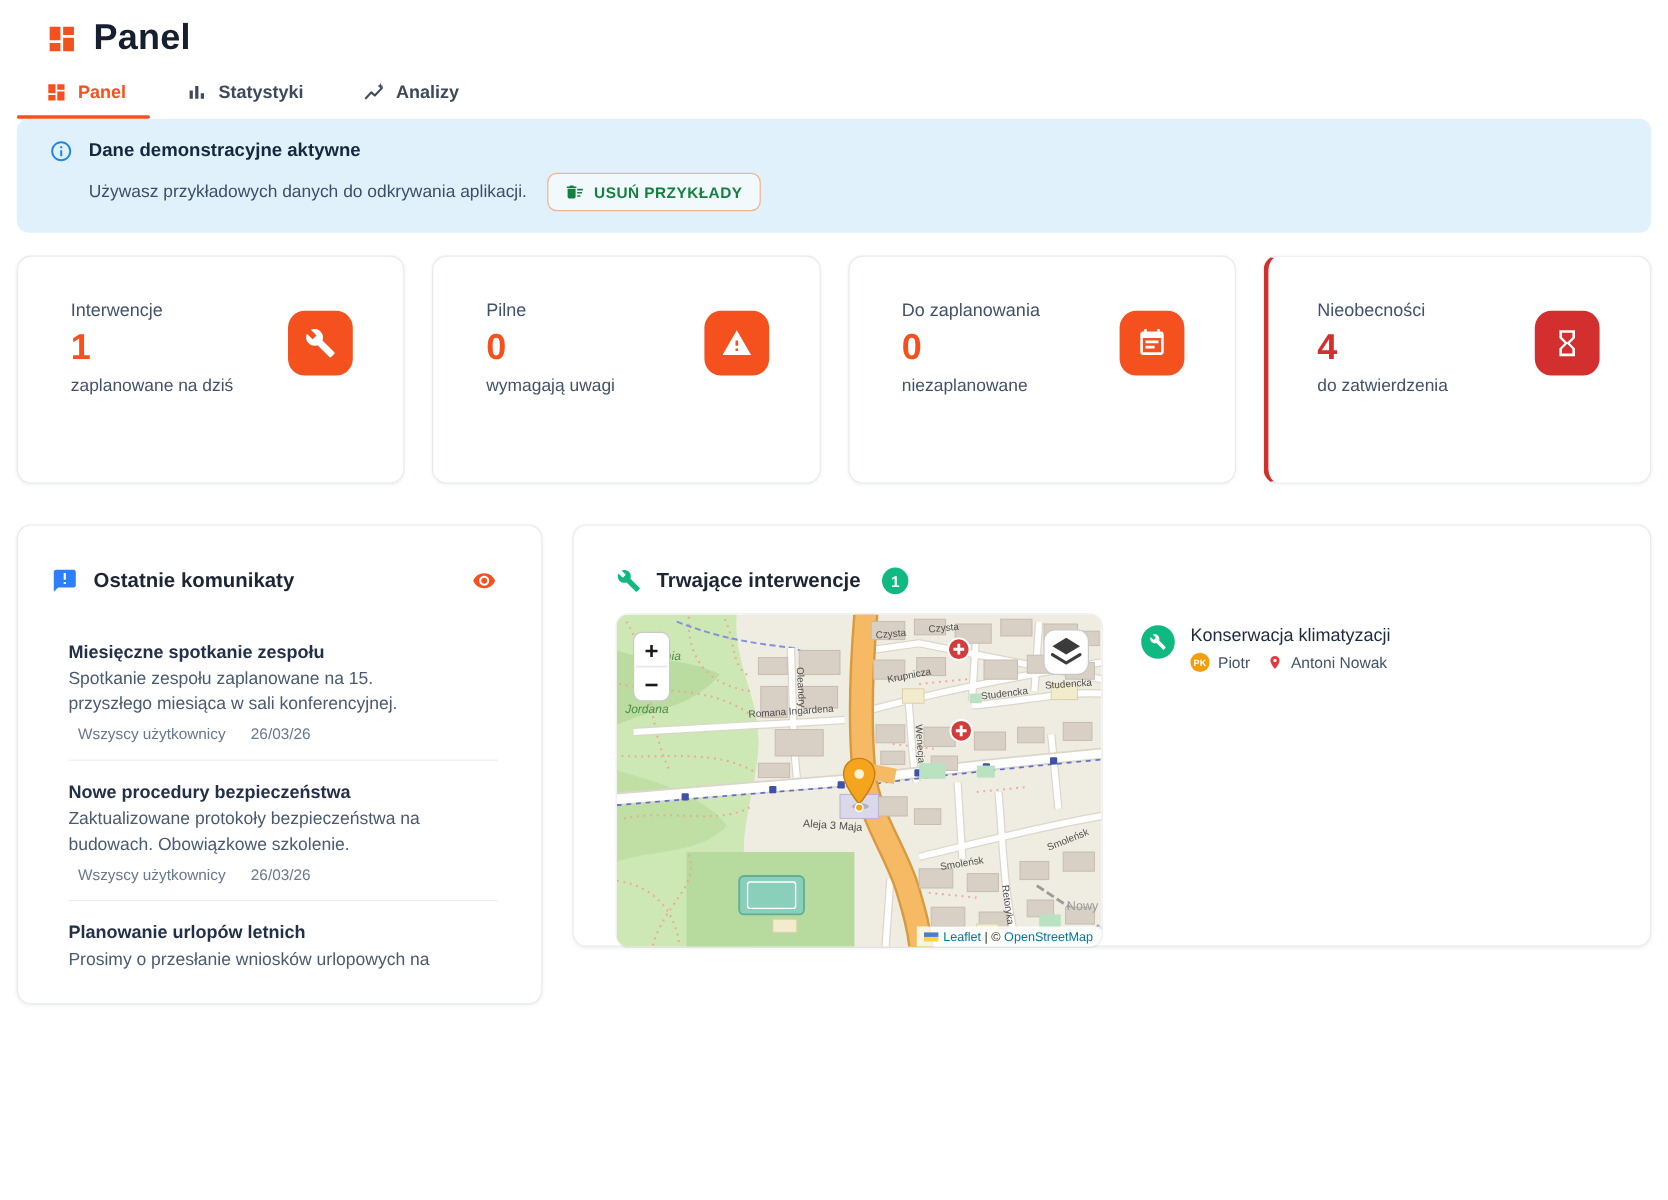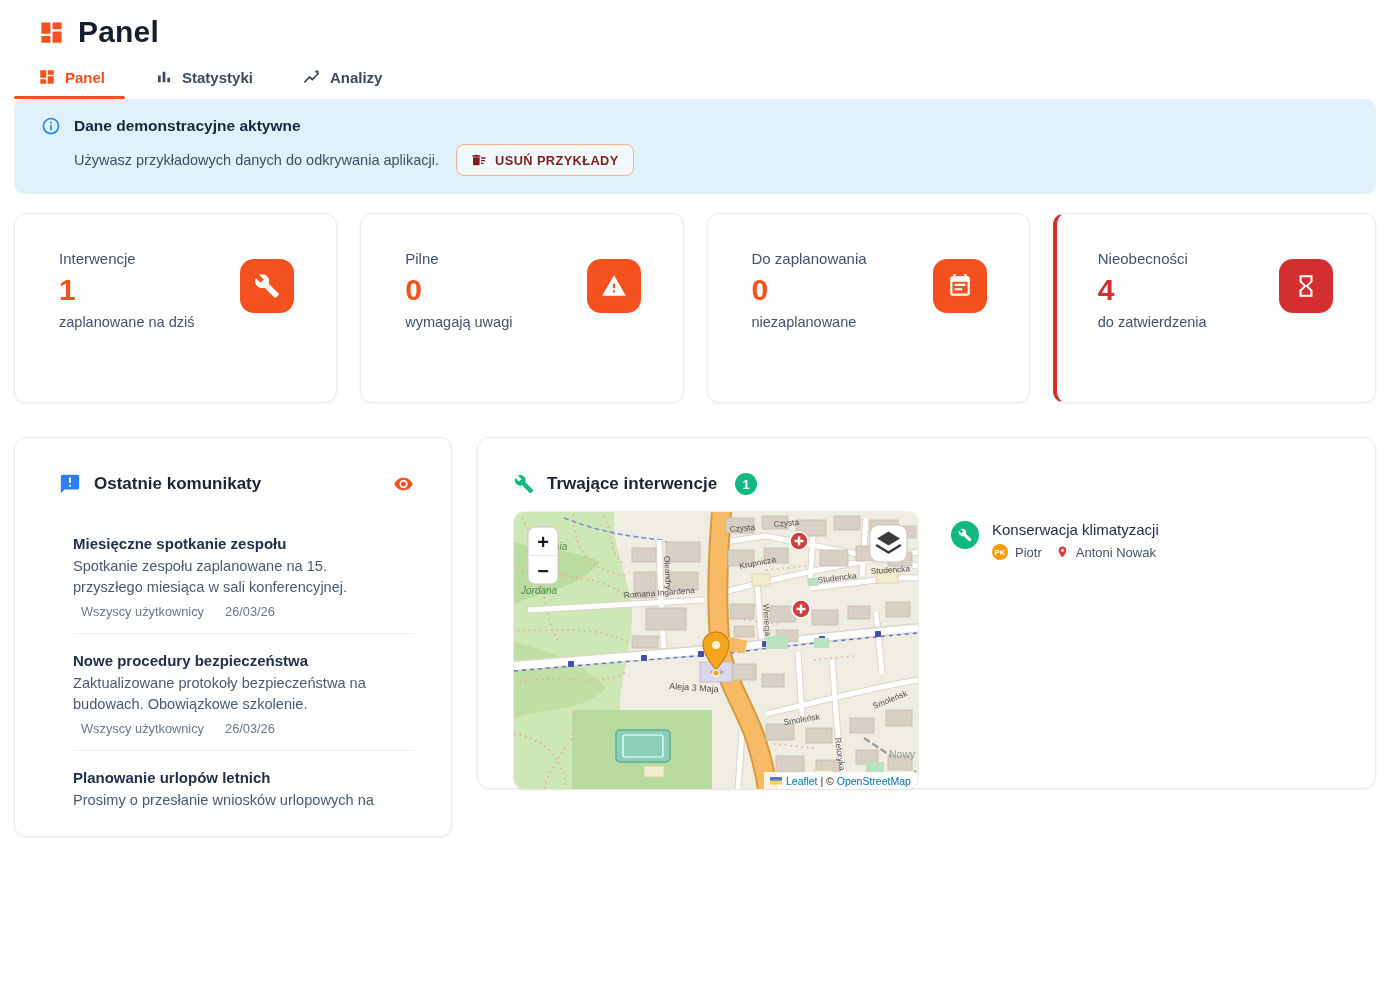--- a/index.html
+++ b/index.html
@@ -13,35 +13,35 @@
   .tab .tab-icon{width:18px;height:18px;display:block;color:#3f4a5c}
   .tab.active{color:#F4511E}
   .tab.active .tab-icon{color:#F4511E}
   .tab.active::after{content:"";position:absolute;left:0;right:6px;bottom:0;height:3.5px;border-radius:4px;background:#F4511E}
   .banner{margin:0 14px;background:#E1F1FB;border-radius:10px;padding:17px 40px 18px 27px}
   .banner-head{display:flex;align-items:center;gap:13px}
   .info-icon{width:20px;height:20px;color:#1E88E5;display:block}
   .banner-title{font-size:15.5px;font-weight:700;color:#15283E}
   .banner-row{display:flex;align-items:center;gap:17px;margin:8px 0 0 33px}
   .banner-sub{font-size:14.5px;color:#3A5068}
-  .demo-btn{display:inline-flex;align-items:center;gap:8px;padding:7px 14px;border:1px solid #F2B28C;border-radius:8px;background:rgba(255,255,255,.55);color:#7f1d1d;font-size:12.8px;font-weight:700;letter-spacing:.4px;cursor:pointer;font-family:inherit}
+  .demo-btn{display:inline-flex;align-items:center;gap:8px;padding:7px 14px;border:1px solid #F2B28C;border-radius:8px;background:rgba(255,255,255,.55);color:#15803d;font-size:12.8px;font-weight:700;letter-spacing:.4px;cursor:pointer;font-family:inherit}
   .trash-icon{width:16px;height:16px;display:block}
   .stats-row{display:flex;gap:23px;margin:19px 14px 0}
   .stat-card{flex:1;background:#fff;border:1px solid #E8EAEE;border-radius:12px;box-shadow:0 1px 3px rgba(23,32,49,.06);height:190px;padding:36px 42px 0 44px;display:flex;justify-content:space-between;cursor:pointer}
   .stat-card.alert{border-left:4px solid #D32F2F;padding-left:41px}
   .stat-label{font-size:15px;color:#42526B}
   .stat-value{font-size:30px;font-weight:700;color:#F4511E;margin:8px 0 9px;line-height:1}
   .stat-value.red{color:#D32F2F}
   .stat-sub{font-size:14.5px;color:#42526B}
   .stat-iconbox{width:54px;height:54px;border-radius:14px;background:#F4511E;display:grid;place-items:center;margin-top:9px;flex:none}
   .stat-iconbox.red{background:#D32F2F}
   .stat-iconbox svg{width:26px;height:26px;color:#fff;display:block}
   .content-row{display:flex;gap:25px;margin:34px 14px 0;align-items:flex-start}
   .card{background:#fff;border:1px solid #E8EAEE;border-radius:12px;box-shadow:0 1px 3px rgba(23,32,49,.06)}
-  .ann-card{width:438px;height:400px;padding:35px 36px 0 44px;overflow:hidden}
+  .ann-card{width:438px;height:400px;padding:35px 36px 0 28px;overflow:hidden}
   .card-head{display:flex;align-items:center;gap:13px}
   .ann-icon{width:22px;height:22px;color:#2D7FF9;display:block}
   .card-title{font-size:17px;font-weight:700;color:#1B2534}
   .eye-btn{margin-left:auto;border:none;background:none;padding:0;width:23px;height:20px;color:#F4511E;cursor:pointer}
   .eye-btn svg{width:23px;height:20px;display:block}
   .ann-list{margin:40px 0 0 14px}
   .ann-item{padding:0 0 14px;border-bottom:1px solid #EBEDF0;margin-bottom:18px;cursor:pointer}
   .ann-item:last-child{border-bottom:none;margin-bottom:0}
   .ann-title{font-size:15px;font-weight:700;color:#233049;margin-bottom:4px}
   .ann-body{font-size:14.6px;line-height:21px;color:#4A5A70;max-width:312px}

